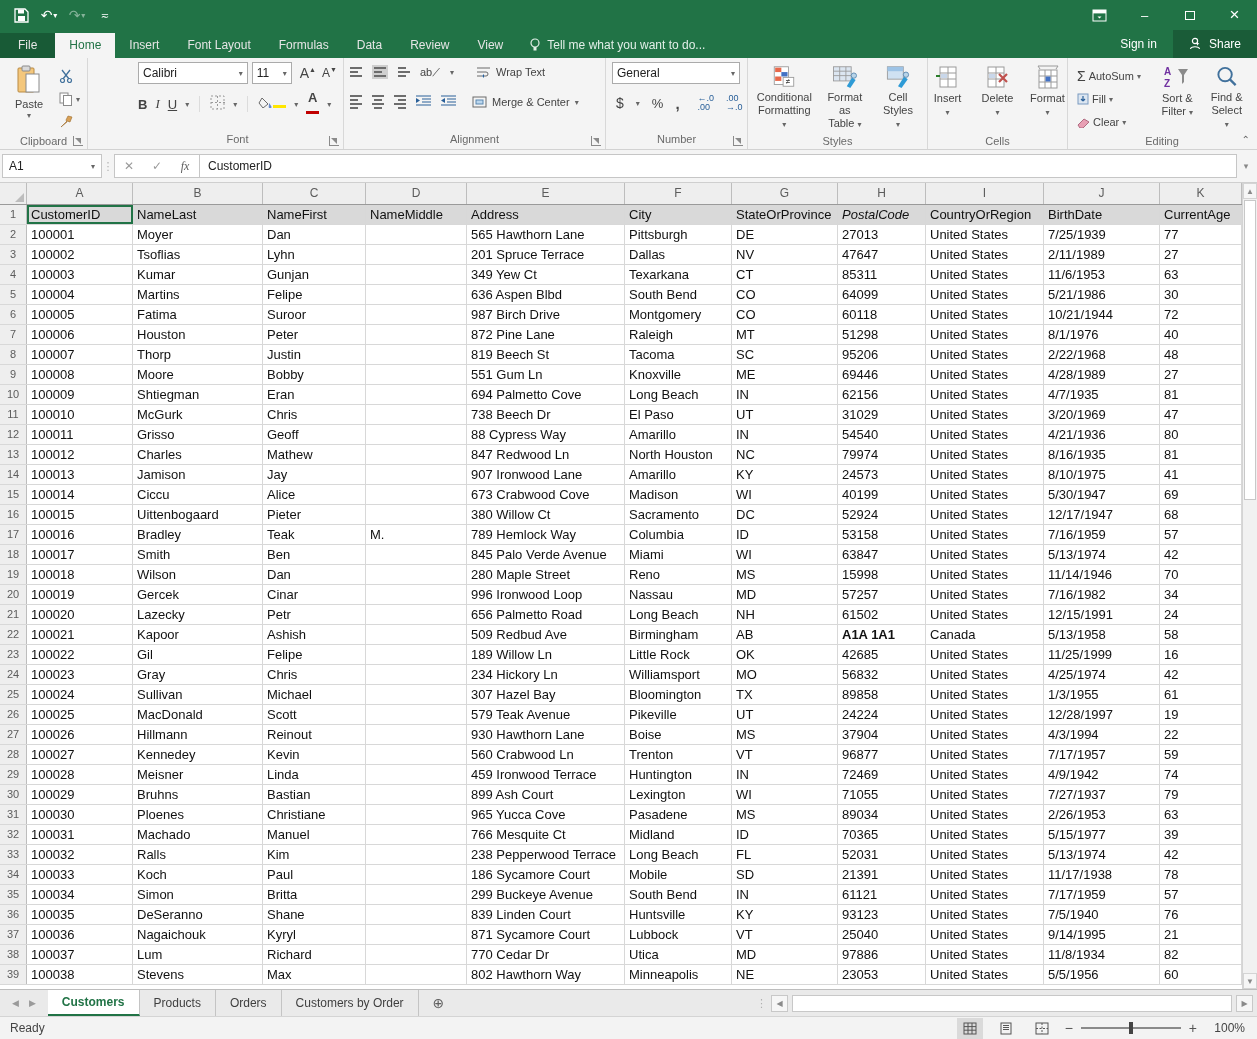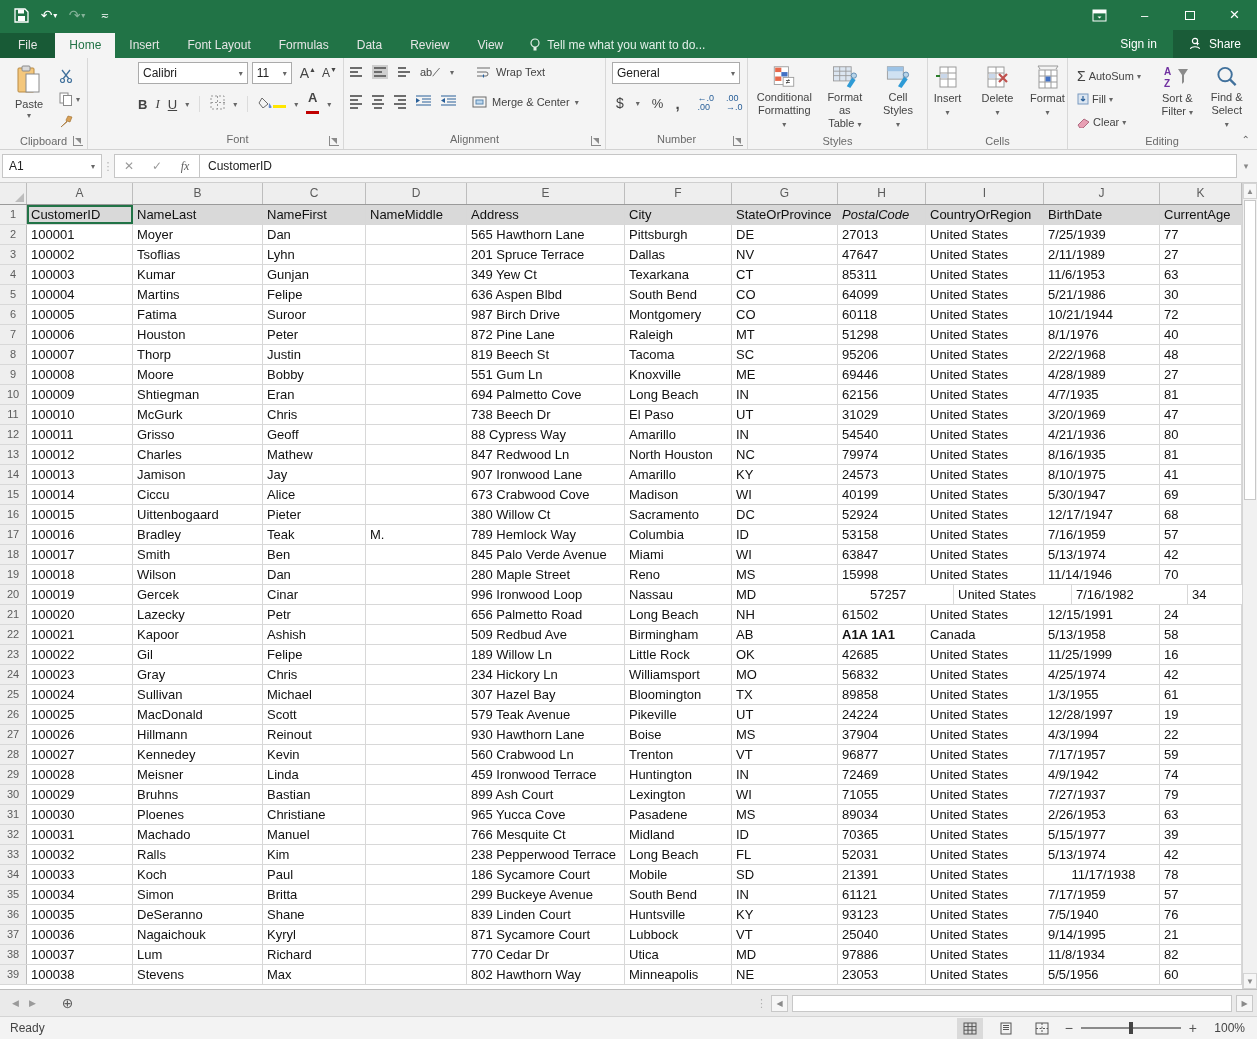--- a/index.html
+++ b/index.html
@@ -760,21 +760,21 @@
           </div>
           <div class="grow">
             <div class="gut">20</div>
             <div class="cell" style="width: 106px; flex: 0 0 106px;">100019</div>
             <div class="cell" style="width: 130px; flex: 0 0 130px;">Gercek</div>
             <div class="cell" style="width: 103px; flex: 0 0 103px;">Cinar</div>
             <div class="cell" style="width: 101px; flex: 0 0 101px;"></div>
             <div class="cell" style="width: 158px; flex: 0 0 158px;">996 Ironwood Loop</div>
             <div class="cell" style="width: 107px; flex: 0 0 107px;">Nassau</div>
             <div class="cell" style="width: 106px; flex: 0 0 106px;">MD</div>
-            <div class="cell" style="width: 88px; flex: 0 0 88px; margin-left: 28px;">57257</div>
+            <div class="cell" style="width: 88px; flex: 0 0 88px;">57257</div>
             <div class="cell" style="width: 118px; flex: 0 0 118px;">United States</div>
             <div class="cell" style="width: 116px; flex: 0 0 116px;">7/16/1982</div>
             <div class="cell" style="width: 82px; flex: 0 0 82px;">34</div>
           </div>
           <div class="grow">
             <div class="gut">21</div>
             <div class="cell" style="width: 106px; flex: 0 0 106px;">100020</div>
             <div class="cell" style="width: 130px; flex: 0 0 130px;">Lazecky</div>
             <div class="cell" style="width: 103px; flex: 0 0 103px;">Petr</div>
             <div class="cell" style="width: 101px; flex: 0 0 101px;"></div>
@@ -958,21 +958,21 @@
             <div class="gut">34</div>
             <div class="cell" style="width: 106px; flex: 0 0 106px;">100033</div>
             <div class="cell" style="width: 130px; flex: 0 0 130px;">Koch</div>
             <div class="cell" style="width: 103px; flex: 0 0 103px;">Paul</div>
             <div class="cell" style="width: 101px; flex: 0 0 101px;"></div>
             <div class="cell" style="width: 158px; flex: 0 0 158px;">186 Sycamore Court</div>
             <div class="cell" style="width: 107px; flex: 0 0 107px;">Mobile</div>
             <div class="cell" style="width: 106px; flex: 0 0 106px;">SD</div>
             <div class="cell" style="width: 88px; flex: 0 0 88px;">21391</div>
             <div class="cell" style="width: 118px; flex: 0 0 118px;">United States</div>
-            <div class="cell" style="width: 116px; flex: 0 0 116px; text-align: center;">11/17/1938</div>
+            <div class="cell" style="width: 116px; flex: 0 0 116px;">11/17/1938</div>
             <div class="cell" style="width: 82px; flex: 0 0 82px;">78</div>
           </div>
           <div class="grow">
             <div class="gut">35</div>
             <div class="cell" style="width: 106px; flex: 0 0 106px;">100034</div>
             <div class="cell" style="width: 130px; flex: 0 0 130px;">Simon</div>
             <div class="cell" style="width: 103px; flex: 0 0 103px;">Britta</div>
             <div class="cell" style="width: 101px; flex: 0 0 101px;"></div>
             <div class="cell" style="width: 158px; flex: 0 0 158px;">299 Buckeye Avenue</div>
             <div class="cell" style="width: 107px; flex: 0 0 107px;">South Bend</div>
@@ -1046,20 +1046,26 @@
       <div class="vs-spacer"></div>
       <div class="vs-btn">▼</div>
     </div>
   </div>
 
   <div class="sheetbar">
     <div class="tab-nav">
       <span>◀</span>
       <span>▶</span>
     </div>
+    <div class="stabs">
+        <div class="stab active">Customers</div>
+        <div class="stab">Products</div>
+        <div class="stab">Orders</div>
+        <div class="stab">Customers by Order</div>
+      </div>
     <div class="addsheet">⊕</div>
     <div class="hscroll-zone">
       <span class="hs-grip">⋮</span>
       <span class="hs-btn">◀</span>
       <span class="hs-track"></span>
       <span class="hs-btn">▶</span>
     </div>
   </div>
 
   <div class="statusbar">

